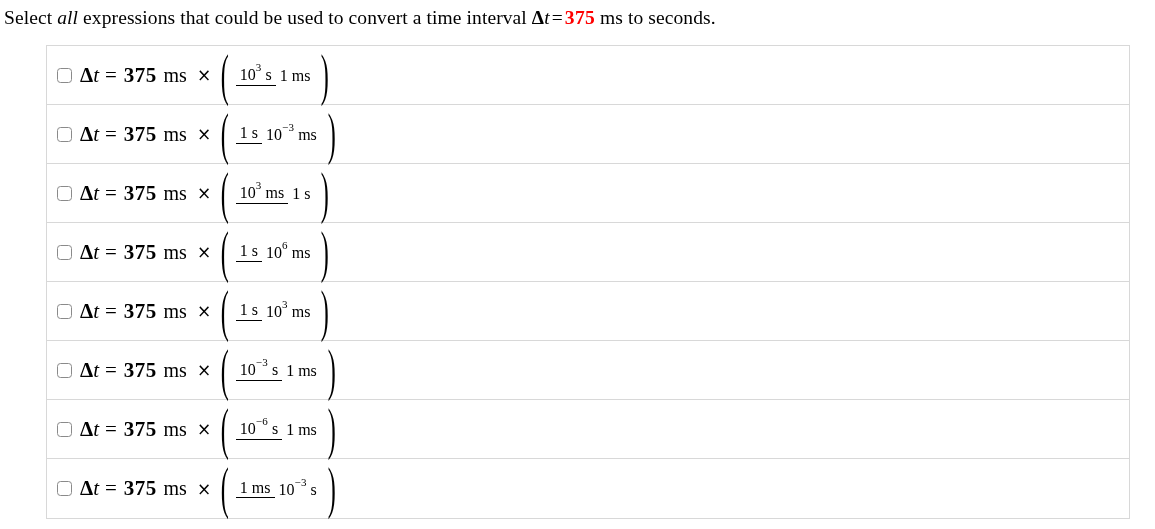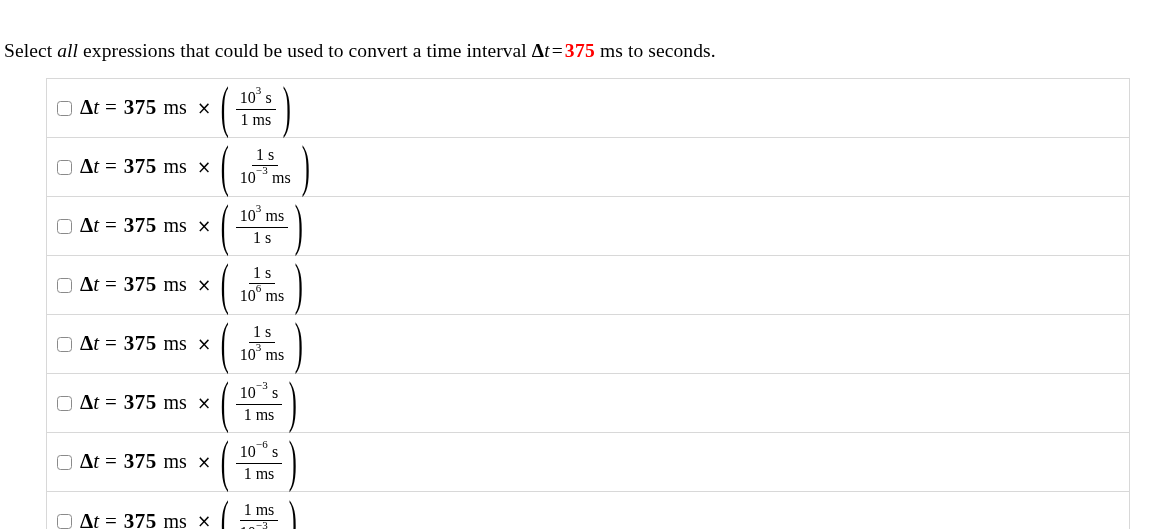--- a/index.html
+++ b/index.html
@@ -15,21 +15,20 @@
     color: #000000;
   }
 
   
   #prompt {
     font-size: 19.5px;
     line-height: 30px;
     padding: 3px 0 0 4px;
     white-space: nowrap;
     letter-spacing: 0.1px;
-    margin-top: 33px;
   }
   #prompt .it { font-style: italic; }
   #prompt .mathvar { font-style: italic; }
   #prompt .bolddelta { font-weight: bold; font-style: normal; }
   #prompt .red {
     color: #ff0000;
     font-weight: bold;
     letter-spacing: 0.3px;
   }
   #prompt .eq { padding: 0 2px; }
@@ -110,21 +109,21 @@
   .paren {
     font-size: 23px;
     font-family: "Liberation Serif", serif;
     transform: scaleY(2.5) scaleX(1.05);
     display: inline-block;
     line-height: 1;
     margin: 0 1px;
   }
   .frac {
     display: inline-flex;
-    flex-direction: column;
+    flex-direction: row;
     align-items: center;
     margin: 0 6px;
     font-size: 16px;
     line-height: 1.12;
   }
   .frac .top {
     padding: 0 4px 1px 4px;
     border-bottom: 1.1px solid #000000;
   }
   .frac .bot {

